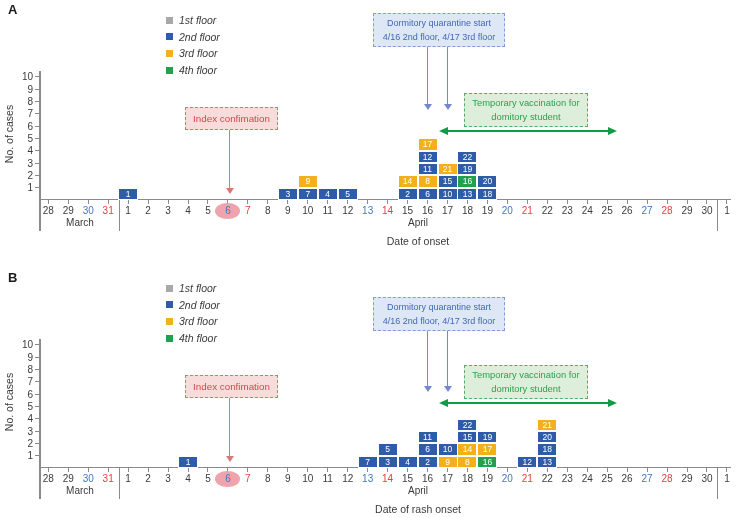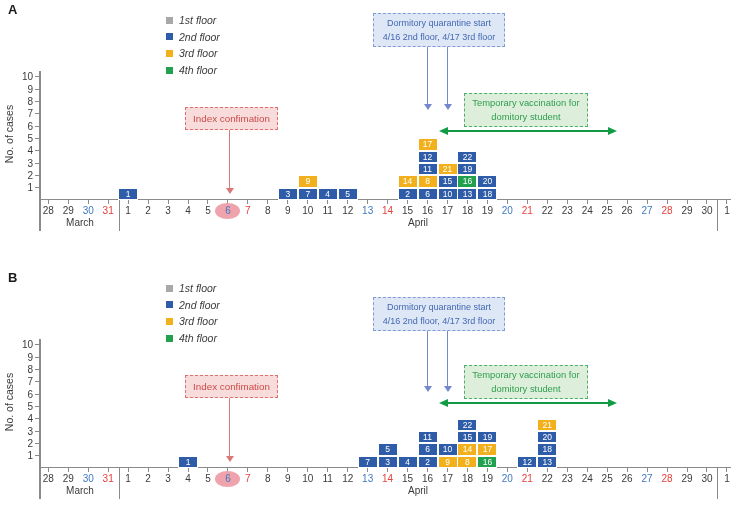--- a/index.html
+++ b/index.html
@@ -67,20 +67,21 @@
       <div>Dormitory quarantine start</div>
       <div>4/16 2nd floor, 4/17 3rd floor</div>
     </div>
     <div class="ann ann-green">
       <div>Temporary vaccination for</div>
       <div>domitory student</div>
     </div>
 
     <div class="month m-march">March</div>
     <div class="month m-april">April</div>
+    <div class="xlab">Date of onset</div>
 
     <div class="chart" id="chartA">
         <div style="position: absolute; left: 39.4px; top: 71px; width: 1.2px; height: 160px; background: rgb(138, 138, 138);"></div>
         <div style="position: absolute; left: 40px; top: 199.3px; width: 691px; height: 1.2px; background: rgb(138, 138, 138);"></div>
         <div style="position: absolute; left: 35px; top: 187.17px; width: 5px; height: 1px; background: rgb(138, 138, 138);"></div>
         <div style="position: absolute; left: 10px; top: 182.17px; width: 23px; text-align: right; font-size: 10px;">1</div>
         <div style="position: absolute; left: 35px; top: 174.84px; width: 5px; height: 1px; background: rgb(138, 138, 138);"></div>
         <div style="position: absolute; left: 10px; top: 169.84px; width: 23px; text-align: right; font-size: 10px;">2</div>
         <div style="position: absolute; left: 35px; top: 162.51px; width: 5px; height: 1px; background: rgb(138, 138, 138);"></div>
         <div style="position: absolute; left: 10px; top: 157.51px; width: 23px; text-align: right; font-size: 10px;">3</div>
@@ -236,20 +237,21 @@
       <div>Dormitory quarantine start</div>
       <div>4/16 2nd floor, 4/17 3rd floor</div>
     </div>
     <div class="ann ann-green">
       <div>Temporary vaccination for</div>
       <div>domitory student</div>
     </div>
 
     <div class="month m-march">March</div>
     <div class="month m-april">April</div>
+    <div class="xlab">Date of rash onset</div>
 
     <div class="chart" id="chartB">
         <div style="position: absolute; left: 39.4px; top: 71px; width: 1.2px; height: 160px; background: rgb(138, 138, 138);"></div>
         <div style="position: absolute; left: 40px; top: 199.3px; width: 691px; height: 1.2px; background: rgb(138, 138, 138);"></div>
         <div style="position: absolute; left: 35px; top: 187.17px; width: 5px; height: 1px; background: rgb(138, 138, 138);"></div>
         <div style="position: absolute; left: 10px; top: 182.17px; width: 23px; text-align: right; font-size: 10px;">1</div>
         <div style="position: absolute; left: 35px; top: 174.84px; width: 5px; height: 1px; background: rgb(138, 138, 138);"></div>
         <div style="position: absolute; left: 10px; top: 169.84px; width: 23px; text-align: right; font-size: 10px;">2</div>
         <div style="position: absolute; left: 35px; top: 162.51px; width: 5px; height: 1px; background: rgb(138, 138, 138);"></div>
         <div style="position: absolute; left: 10px; top: 157.51px; width: 23px; text-align: right; font-size: 10px;">3</div>

